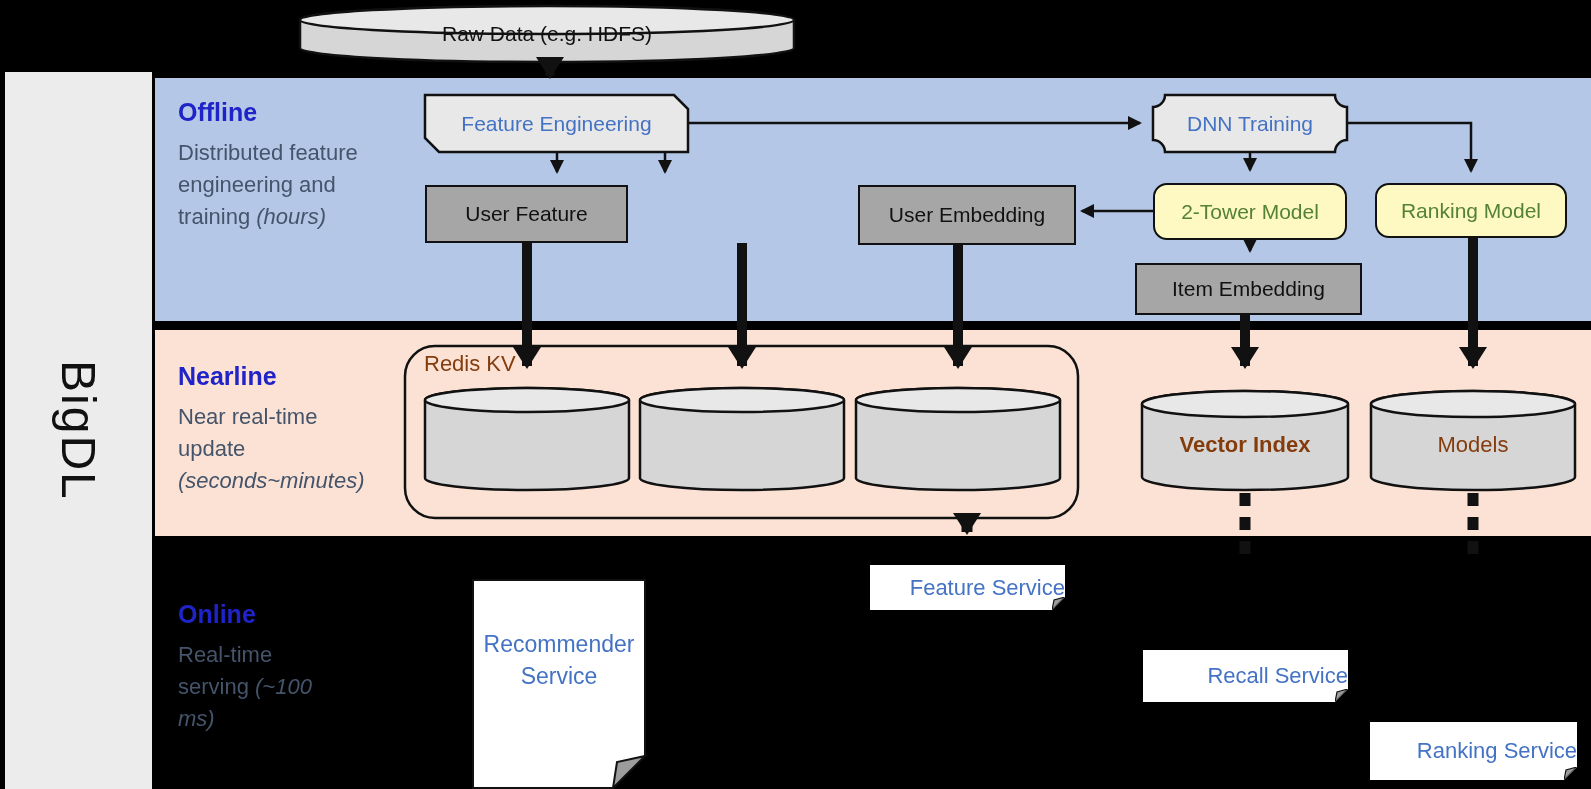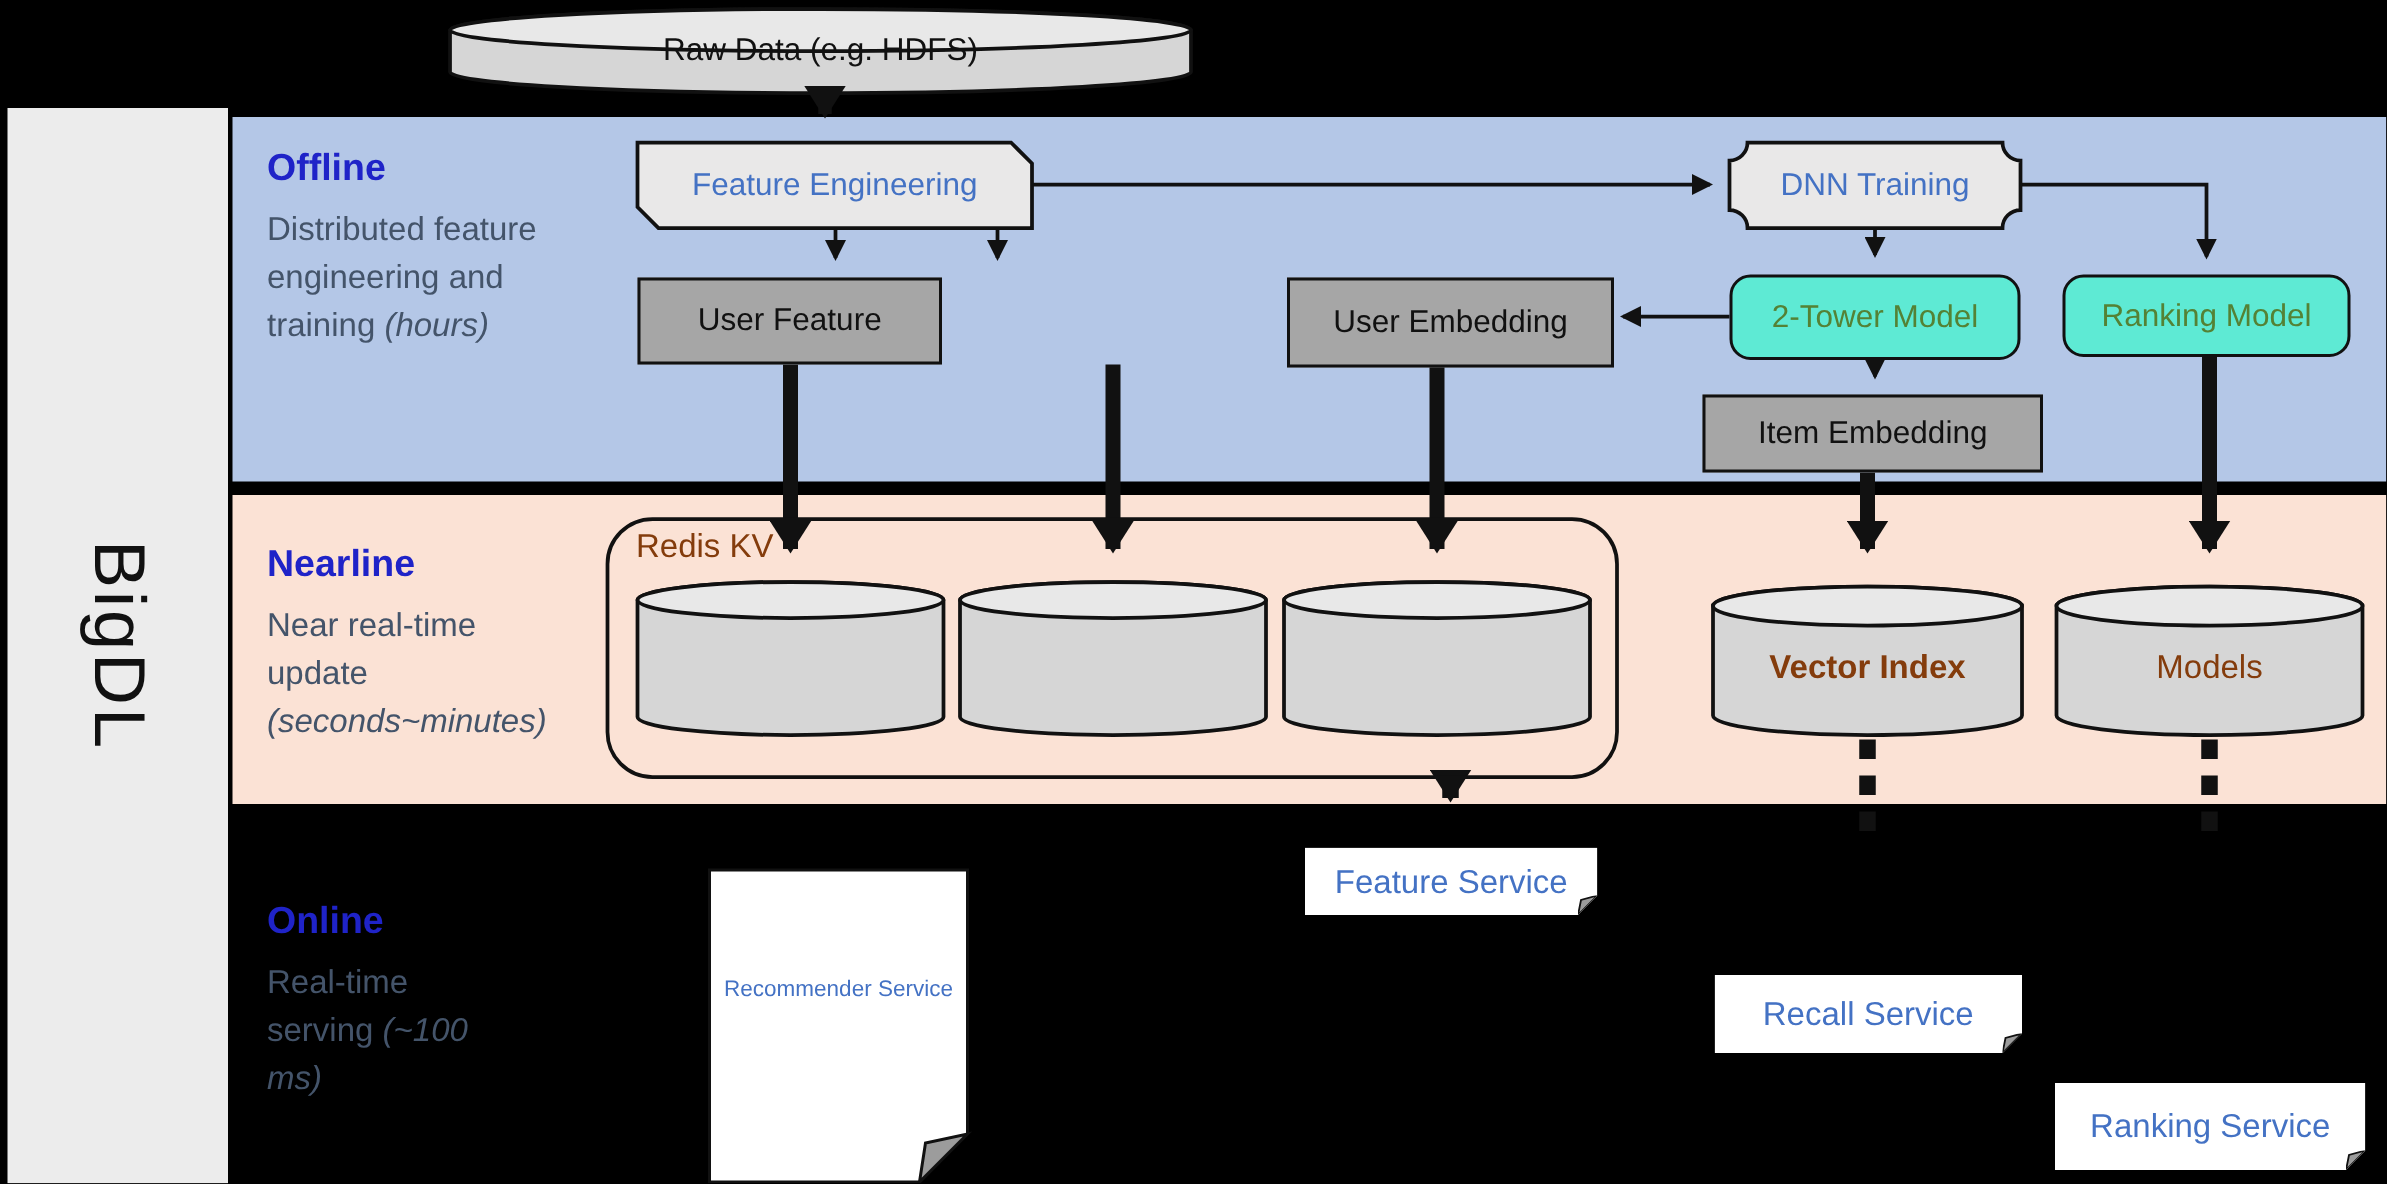--- a/index.html
+++ b/index.html
@@ -14,24 +14,24 @@
   .bandlabel{position:absolute;left:178px;}
   .bandlabel h2{margin:0 0 10px 0;font-size:25px;font-weight:600;color:#1f23c8;}
   .bandlabel p{margin:0;font-size:22px;line-height:32px;color:#44546a;}
   .bandlabel i{font-style:italic;}
   .lbl{position:absolute;display:flex;align-items:center;justify-content:center;text-align:center;}
   .blue{color:#4472c4;}
   .green{color:#548235;}
   .brown{color:#843c0c;}
   .graybox{position:absolute;background:#a6a6a6;border:2.5px solid #111;box-sizing:border-box;
            display:flex;align-items:center;justify-content:center;font-size:21px;color:#111;}
-  .roundbox{position:absolute;background:#5eead4;border:2.5px solid #111;border-radius:14px;box-sizing:border-box;
+  .roundbox{position:absolute;background:#fef9c3;border:2.5px solid #111;border-radius:14px;box-sizing:border-box;
            display:flex;align-items:center;justify-content:center;font-size:21px;}
   .shapelbl{position:absolute;display:flex;align-items:center;justify-content:center;font-size:21px;}
-  .service{position:absolute;background:#fff;display:flex;align-items:center;justify-content:center;
+  .service{position:absolute;background:#fff;display:flex;align-items:center;justify-content:flex-end;
            font-size:22px;color:#4472c4;
            clip-path:polygon(0 0,100% 0,100% calc(100% - 13px),calc(100% - 13px) 100%,0 100%);}
   .fold{position:absolute;right:0;bottom:0;}
   svg.layer{position:absolute;left:0;top:0;}
   .redislbl{position:absolute;font-size:22px;color:#843c0c;}
 </style>
 </head>
 <body>
 
 <div class="stage">
@@ -160,15 +160,15 @@
         <path d="M0 13 L13 0 L2 3 Z" fill="#9c9c9c" stroke="#111" stroke-width="1.2"></path>
       </svg>
   </div>
   <div class="service" style="left:1370px;top:722px;width:207px;height:58px;">
     <span>Ranking Service</span>
     <svg class="fold" width="13" height="13">
         <path d="M0 13 L13 0 L2 3 Z" fill="#9c9c9c" stroke="#111" stroke-width="1.2"></path>
       </svg>
   </div>
 
-  <div class="lbl blue" style="left:478px;top:618px;width:162px;height:84px;font-size:15px;line-height:32px;">Recommender Service</div>
+  <div class="lbl blue" style="left:478px;top:618px;width:162px;height:84px;font-size:23px;line-height:32px;">Recommender Service</div>
 
 </div>
 
 </body></html>

